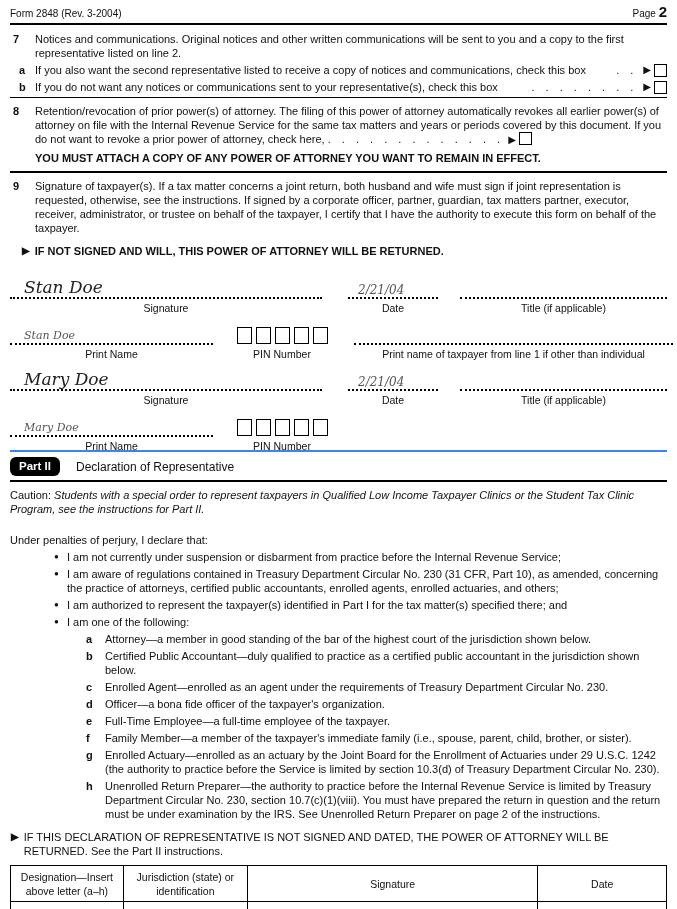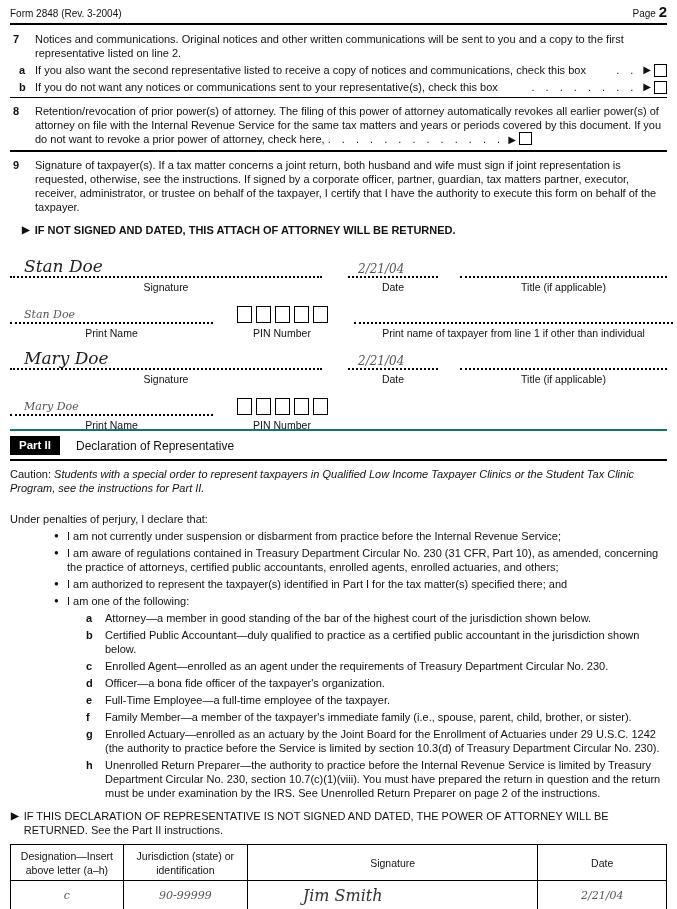--- a/index.html
+++ b/index.html
@@ -34,37 +34,37 @@
   .checkline .dots { margin-left: auto; padding: 0 5px; }
   .arrow { font-size: 10px; padding: 0 3px 0 1px; }
   .checkbox { display: inline-block; width: 13px; height: 13px;
               border: 1.5px solid #000; background: #fff; vertical-align: -2px; flex: none; }
   .warnline { font-weight: bold; margin: 4px 0 3px 25px; }
 
   .notice { display: flex; font-weight: bold; margin: 9px 0 6px 11px; }
   .notice .arrow { flex: none; padding-right: 5px; }
 
   
-  .sigblock { position: relative; height: 188px; border-bottom: 2px solid #0f766e; }
+  .sigblock { position: relative; height: 188px; border-bottom: 2px solid #3b82f6; }
   .field { position: absolute; }
   .fline { height: 31px; border-bottom: 2px dotted #000; display: flex; align-items: flex-end; }
   .noline { height: 31px; display: flex; align-items: flex-end; }
   .fld-label { text-align: center; font-size: 10.5px; padding-top: 2px; color: #111; }
   .hand { font-family: "DejaVu Serif", serif; font-style: italic; }
   .hand-lg { font-size: 17px; line-height: 20px; color: #222; padding-left: 14px; }
   .hand-sm { font-size: 11px; color: #555; padding-left: 14px; }
   .hand-date { font-size: 12px; color: #555; padding-left: 10px; }
   .pinrow { display: flex; gap: 4px; padding-bottom: 1px; }
   .pinbox { width: 15px; height: 17px; border: 1.5px solid #000; }
 
   
   .p2hdr { display: flex; align-items: center; gap: 16px; padding: 5px 0 4px 0;
            border-bottom: 2.5px solid #000; }
   .badge { background: #000; color: #fff; font-weight: bold; font-size: 11.5px;
-           padding: 2px 9px 3px 9px; }
+           padding: 2px 9px 3px 9px; border-radius: 6px; }
   .p2title { font-weight: normal; font-size: 12px; }
 
   .caution { margin: 6px 0 4px 0; }
   .perjury { margin: 17px 0 2px 0; }
   .bullet-row { display: flex; margin: 3px 0 0 44px; }
   .bullet-row .glyph { flex: none; width: 13px; font-size: 8px; line-height: 14px; }
   .list-row { display: flex; margin: 3px 0 0 76px; }
   .list-row .letter { flex: none; width: 19px; font-weight: bold; }
   .list-row .txt { flex: 1; padding-right: 2px; }
 
@@ -118,33 +118,34 @@
   <div class="sect8">
     <div class="item">
       <span class="num">8</span>
       <div class="body">
         <span class="b">Retention/revocation of prior power(s) of attorney.</span>
         <span>The filing of this power of attorney automatically revokes all earlier power(s) of attorney on file with the Internal Revenue Service for the same tax matters and years or periods covered by this document. If you </span><span class="b">do not</span><span> want to revoke a prior power of attorney, check here,</span>
         <span class="inline-dots">. . . . . . . . . . . . .</span>
         <span class="arrow">▶</span><span class="checkbox"></span>
       </div>
     </div>
+    <div class="warnline">YOU MUST ATTACH A COPY OF ANY POWER OF ATTORNEY YOU WANT TO REMAIN IN EFFECT.</div>
   </div>
 
   <div class="sect9">
     <div class="item">
       <span class="num">9</span>
       <div class="body">
         <span class="b">Signature of taxpayer(s).</span>
         <span>If a tax matter concerns a joint return, </span><span class="b">both</span><span> husband and wife must sign if joint representation is requested, otherwise, see the instructions. If signed by a corporate officer, partner, guardian, tax matters partner, executor, receiver, administrator, or trustee on behalf of the taxpayer, I certify that I have the authority to execute this form on behalf of the taxpayer.</span>
       </div>
     </div>
     <div class="notice">
       <span class="arrow">▶</span>
-      <span>IF NOT SIGNED AND DATED, THIS ATTACH OF ATTORNEY WILL BE RETURNED.</span>
+      <span>IF NOT SIGNED AND WILL, THIS POWER OF ATTORNEY WILL BE RETURNED.</span>
     </div>
   </div>
 
   <div class="sigblock">
 
     <div class="field" style="left:0; top:4px; width:312px;">
       <div class="fline">
           <span class="hand hand-lg">Stan Doe</span>
         </div>
       <div class="fld-label">Signature</div>

